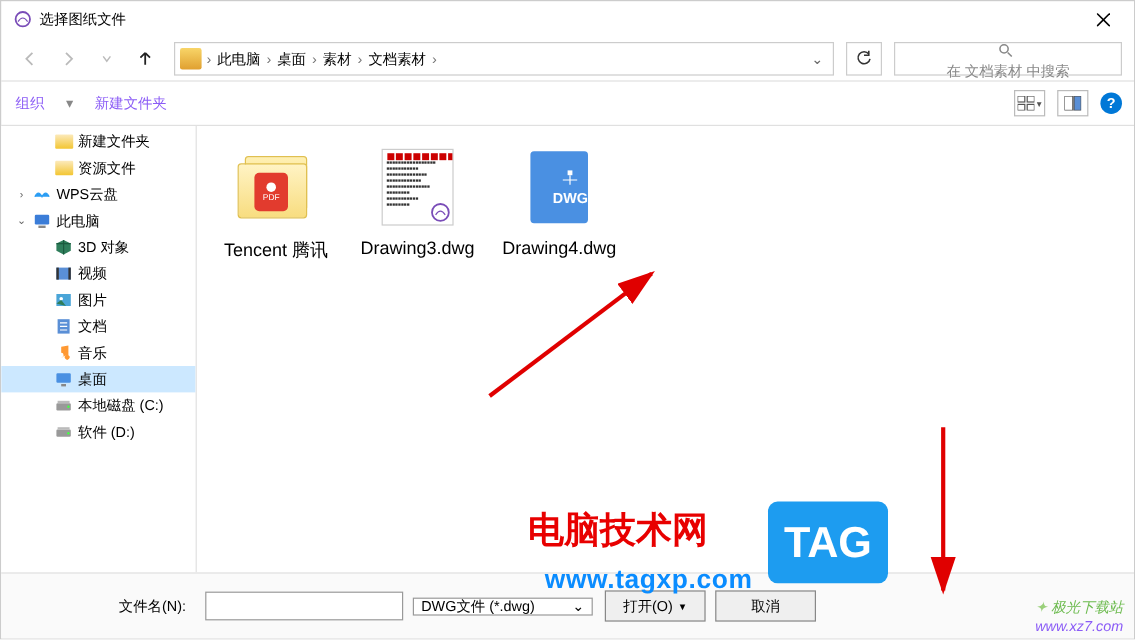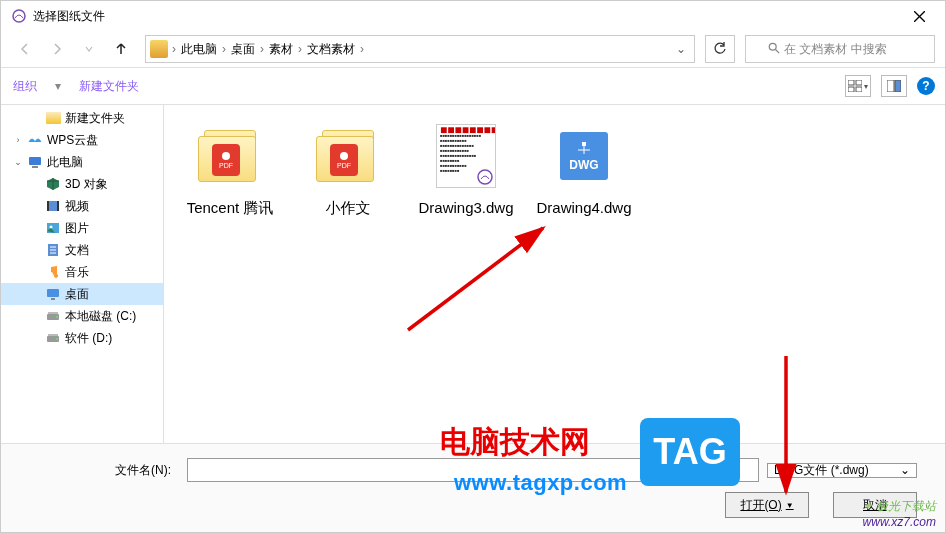--- a/index.html
+++ b/index.html
@@ -12,21 +12,21 @@
     .titlebar .close svg { width: 11px; height: 11px; }
     .navrow { height: 36px; display: flex; align-items: center; padding: 6px 10px; gap: 4px; }
     .navbtn { width: 28px; height: 26px; display: flex; align-items: center; justify-content: center; border: 1px solid transparent; border-radius: 2px; }
     .navbtn.disabled { opacity: .4; }
     .breadcrumb { flex: 1; height: 28px; border: 1px solid #ccc; display: flex; align-items: center; padding: 0 4px; gap: 2px; margin: 0 6px; }
     .breadcrumb .pc-icon { width: 18px; height: 18px; background: linear-gradient(#f8d568,#e0a030); border-radius: 2px; margin-right: 2px; }
     .breadcrumb .sep { color: #777; }
     .breadcrumb .crumb { padding: 2px 3px; }
     .breadcrumb .dropdown { margin-left: auto; color: #666; padding: 0 4px; }
     .refresh { width: 30px; height: 28px; border: 1px solid #ccc; display: flex; align-items: center; justify-content: center; }
-    .searchbox { width: 190px; height: 28px; border: 1px solid #ccc; display: flex; align-items: center; padding: 0 22px; margin-left: 6px; color: #888; }
+    .searchbox { width: 190px; height: 28px; border: 1px solid #ccc; display: flex; align-items: center; padding: 0 4px; margin-left: 6px; color: #888; flex-direction: column; }
     .searchbox .s-icon { margin-right: 4px; color: #888; }
     .toolbar { height: 38px; border-top: 1px solid #e0e0e0; border-bottom: 1px solid #e0e0e0; display: flex; align-items: center; padding: 0 12px; gap: 18px; position: relative; }
     .toolbar .link { color: #8b5cf6; cursor: pointer; }
     .toolbar .right { position: absolute; right: 10px; display: flex; align-items: center; gap: 10px; }
     .tool-icon { width: 26px; height: 22px; border: 1px solid #bbb; display: flex; align-items: center; justify-content: center; background: #fff; }
     .help-icon { width: 18px; height: 18px; border-radius: 50%; background: #0078d7; color: #fff; display: flex; align-items: center; justify-content: center; font-weight: bold; }
     .body { flex: 1; display: flex; }
     .sidebar { width: 163px; border-right: 1px solid #e0e0e0; overflow: hidden; background: #fff; }
     .tree { padding: 2px 0; }
     .node { display: flex; align-items: center; height: 22px; padding-left: 12px; gap: 4px; }
@@ -40,28 +40,28 @@
     .thumb { width: 72px; height: 70px; display: flex; align-items: center; justify-content: center; }
     .item .label { font-size: 15px; text-align: center; width: 100%; overflow: hidden; white-space: nowrap; text-overflow: ellipsis; }
     .folder-big { position: relative; width: 64px; height: 56px; }
     .folder-back { position: absolute; left: 6px; top: 2px; width: 52px; height: 46px; background: linear-gradient(#fff0b3,#f5d670); border: 1px solid #e0c050; border-radius: 3px; }
     .folder-front { position: absolute; left: 0; top: 8px; width: 58px; height: 46px; background: linear-gradient(#fff3c4,#f8dd80); border: 1px solid #e0c050; border-radius: 3px; }
     .pdf-badge { position: absolute; left: 14px; top: 16px; width: 28px; height: 32px; background: #e23b2e; border-radius: 4px; display: flex; flex-direction: column; align-items: center; justify-content: center; color: #fff; font-size: 7px; }
     .pdf-badge .dot { width: 8px; height: 8px; background: #fff; border-radius: 50%; margin-bottom: 2px; }
     .doc-thumb { width: 60px; height: 64px; border: 1px solid #ccc; font-size: 4px; line-height: 5px; padding: 3px; color: #333; overflow: hidden; position: relative; }
     .doc-thumb .red { color: #c00; }
     .doc-thumb .badge { position: absolute; right: 2px; bottom: 2px; width: 16px; height: 16px; }
-    .dwg-ic { width: 48px; height: 48px; background: #4a90e2; border-radius: 3px; display: flex; align-items: center; justify-content: center; color: #fff; font-size: 9px; font-weight: bold; }
-    .footer { border-top: 1px solid #e0e0e0; padding: 14px 28px; display: flex; flex-direction: column; gap: 10px; background: #fafafa; }
+    .dwg-ic { width: 48px; height: 60px; background: #4a90e2; border-radius: 3px; display: flex; align-items: center; justify-content: flex-end; color: #fff; font-size: 9px; font-weight: bold; }
+    .footer { border-top: 1px solid #e0e0e0; padding: 14px 12px; display: flex; flex-direction: row; gap: 10px; background: #fafafa; }
     .fn-row { display: flex; align-items: center; gap: 8px; }
     .fn-row .lbl { width: 150px; text-align: right; padding-right: 8px; }
     .fn-row input { flex: 1; height: 24px; border: 1px solid #999; padding: 0 4px; }
     .filetype { width: 150px; height: 15px; border: 1px solid #999; display: flex; align-items: center; padding: 0 6px; background: #fff; }
     .filetype .dd { margin-left: auto; }
-    .btn-row { display: flex; justify-content: flex-end; gap: 24px; text-decoration: underline; }
+    .btn-row { display: flex; justify-content: flex-end; gap: 8px; }
     .btn { min-width: 84px; height: 26px; border: 1px solid #888; background: #efefef; display: flex; align-items: center; justify-content: center; padding: 0 8px; }
     .btn .dd { font-size: 8px; margin-left: 4px; }
     .arrow-overlay { position: absolute; pointer-events: none; z-index: 60; }
     .watermark1 { position: absolute; left: 440px; top: 422px; color: #e80000; font-size: 30px; font-weight: bold; z-index: 50; pointer-events: none; }
     .watermark2 { position: absolute; left: 454px; top: 470px; color: #0a8cff; font-size: 22px; font-weight: bold; z-index: 50; pointer-events: none; letter-spacing: 0.5px; text-align: right; }
     .tag-badge { position: absolute; left: 640px; top: 418px; width: 100px; height: 68px; background: #1d9cf0; border-radius: 8px; color: #fff; font-size: 36px; font-weight: 800; display: flex; align-items: center; justify-content: center; z-index: 50; pointer-events: none; }
     .wm3 { position: absolute; right: 10px; bottom: 4px; font-size: 11px; font-style: italic; color: #6dbb4f; z-index: 50; pointer-events: none; }
     .wm3 .pre { color: #9ad07a; }
   </style>
 </head>
@@ -162,20 +162,27 @@
   <div class="body">
     <div class="sidebar">
       <div class="tree" id="tree">
           <div class="node lvl1">
             <span class="twisty"></span>
             <span class="ic">
               <div class="folder-ic"></div>
             </span>
             <span>新建文件夹</span>
           </div>
+          <div class="node lvl1">
+            <span class="twisty"></span>
+            <span class="ic">
+              <div class="folder-ic"></div>
+            </span>
+            <span>资源文件</span>
+          </div>
           <div class="node lvl0">
             <span class="twisty">›</span>
             <span class="ic">
               <svg width="16" height="16">
                 <path d="M2 10 Q5 4 8 10 Q11 4 14 10" fill="#2a9df4" stroke="#2a9df4"></path>
               </svg>
             </span>
             <span>WPS云盘</span>
           </div>
           <div class="node lvl0">
@@ -278,30 +285,20 @@
     <div class="content" id="content">
         <div class="item">
           <div class="thumb">
             <div class="folder-big">
               <div class="folder-back"></div>
               <div class="folder-front"></div>
               <div class="pdf-badge"><div class="dot"></div>PDF</div>
             </div>
           </div>
           <div class="label">Tencent 腾讯</div>
-        </div>
-        <div class="item">
-          <div class="thumb">
-            <div class="folder-big">
-              <div class="folder-back"></div>
-              <div class="folder-front"></div>
-              <div class="pdf-badge"><div class="dot"></div>PDF</div>
-            </div>
-          </div>
-          <div class="label">小作文</div>
         </div>
         <div class="item">
           <div class="thumb">
             <div class="doc-thumb"><div class="red">■■■■■■■■■■■■■■■■</div>■■■■■■■■■■■■■■■■■<br>■■■■■■■■■■■<br>■■■■■■■■■■■■■■<br>■■■■■■■■■■■■<br>■■■■■■■■■■■■■■■<br>■■■■■■■■<br>■■■■■■■■■■■<br>■■■■■■■■<div class="badge"><svg width="16" height="16">
                   <circle cx="8" cy="8" r="7" fill="none" stroke="#7a4db8" stroke-width="1.5"></circle>
                   <path d="M4 10 Q8 4 12 10" fill="none" stroke="#7a4db8"></path>
                 </svg></div></div>
           </div>
           <div class="label">Drawing3.dwg</div>
         </div>
@@ -347,14 +344,14 @@
   </defs>
   <line x1="408" y1="330" x2="543" y2="228" stroke="#e00000" stroke-width="3.5" marker-end="url(#ah)"></line>
   <line x1="786" y1="356" x2="786" y2="492" stroke="#e00000" stroke-width="3.5" marker-end="url(#ah)"></line>
 </svg>
 
 <div class="watermark1">电脑技术网</div>
 <div class="watermark2">www.tagxp.com</div>
 <div class="tag-badge">TAG</div>
 <div class="wm3">
   <span class="pre">✦ </span><span>极光下载站</span><br>
-  <span style="color:#4c1d95">www.xz7.com</span>
+  <span style="color:#8b5cf6">www.xz7.com</span>
 </div>
 
 </body></html>

